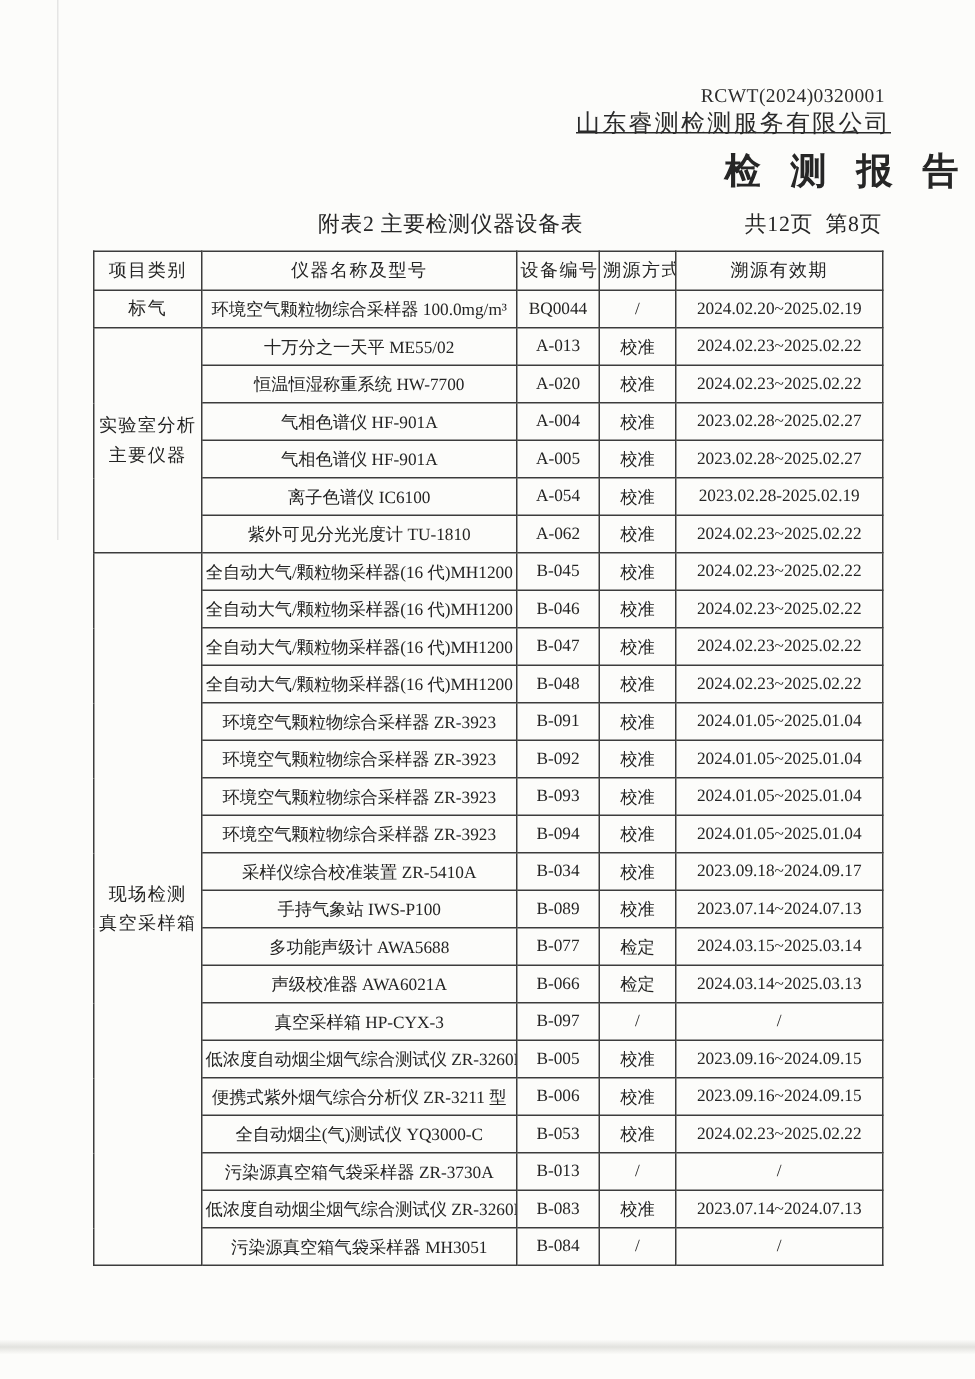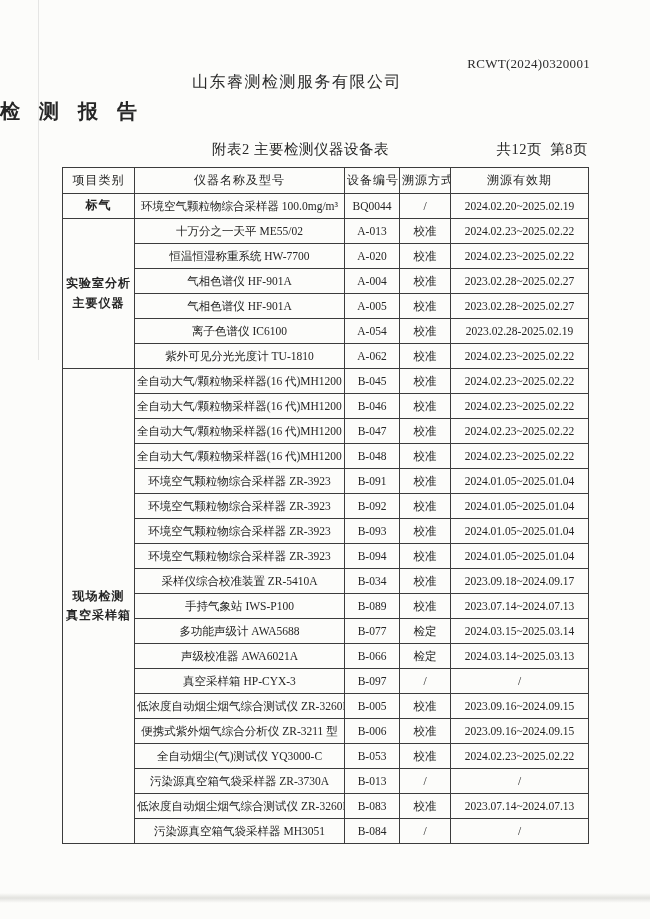--- a/index.html
+++ b/index.html
@@ -31,30 +31,31 @@
   .ref-number {
     position: absolute;
     top: 56px; right: 60px;
     font-size: 13px;
     letter-spacing: 0.3px;
     color: #2c2c2c;
   }
   .company-name {
     position: absolute;
     top: 72px; left: 0; right: 56px;
-    text-align: center;
+    text-align: right;
     font-size: 16px;
     letter-spacing: 1.5px;
     color: #2a2a2a;
+    text-decoration: underline;
   }
   .report-title {
     position: absolute;
     top: 98px; left: 0; right: 4px;
-    text-align: left;
-    font-size: 20px;
+    text-align: right;
+    font-size: 24px;
     font-weight: bold;
     letter-spacing: 7px;
     color: #262626;
     white-space: pre;
   }
   .subtitle-row {
     position: absolute;
     top: 140px; left: 62px; width: 526px;
     display: flex;
     align-items: center;
@@ -87,21 +88,20 @@
     font-weight: normal;
     font-size: 12px;
     letter-spacing: 1px;
   }
   table.equipment td { height: 25px; }
   td.category-cell {
     white-space: pre-line !important;
     line-height: 1.6;
     letter-spacing: 1px;
     font-size: 12px;
-    font-weight: bold;
   }
 </style>
 </head>
 <body>
 
 <div class="page">
   <div class="scan-line-left"></div>
   <div class="scan-shadow-bottom"></div>
 
   <div class="ref-number">RCWT(2024)0320001</div>

